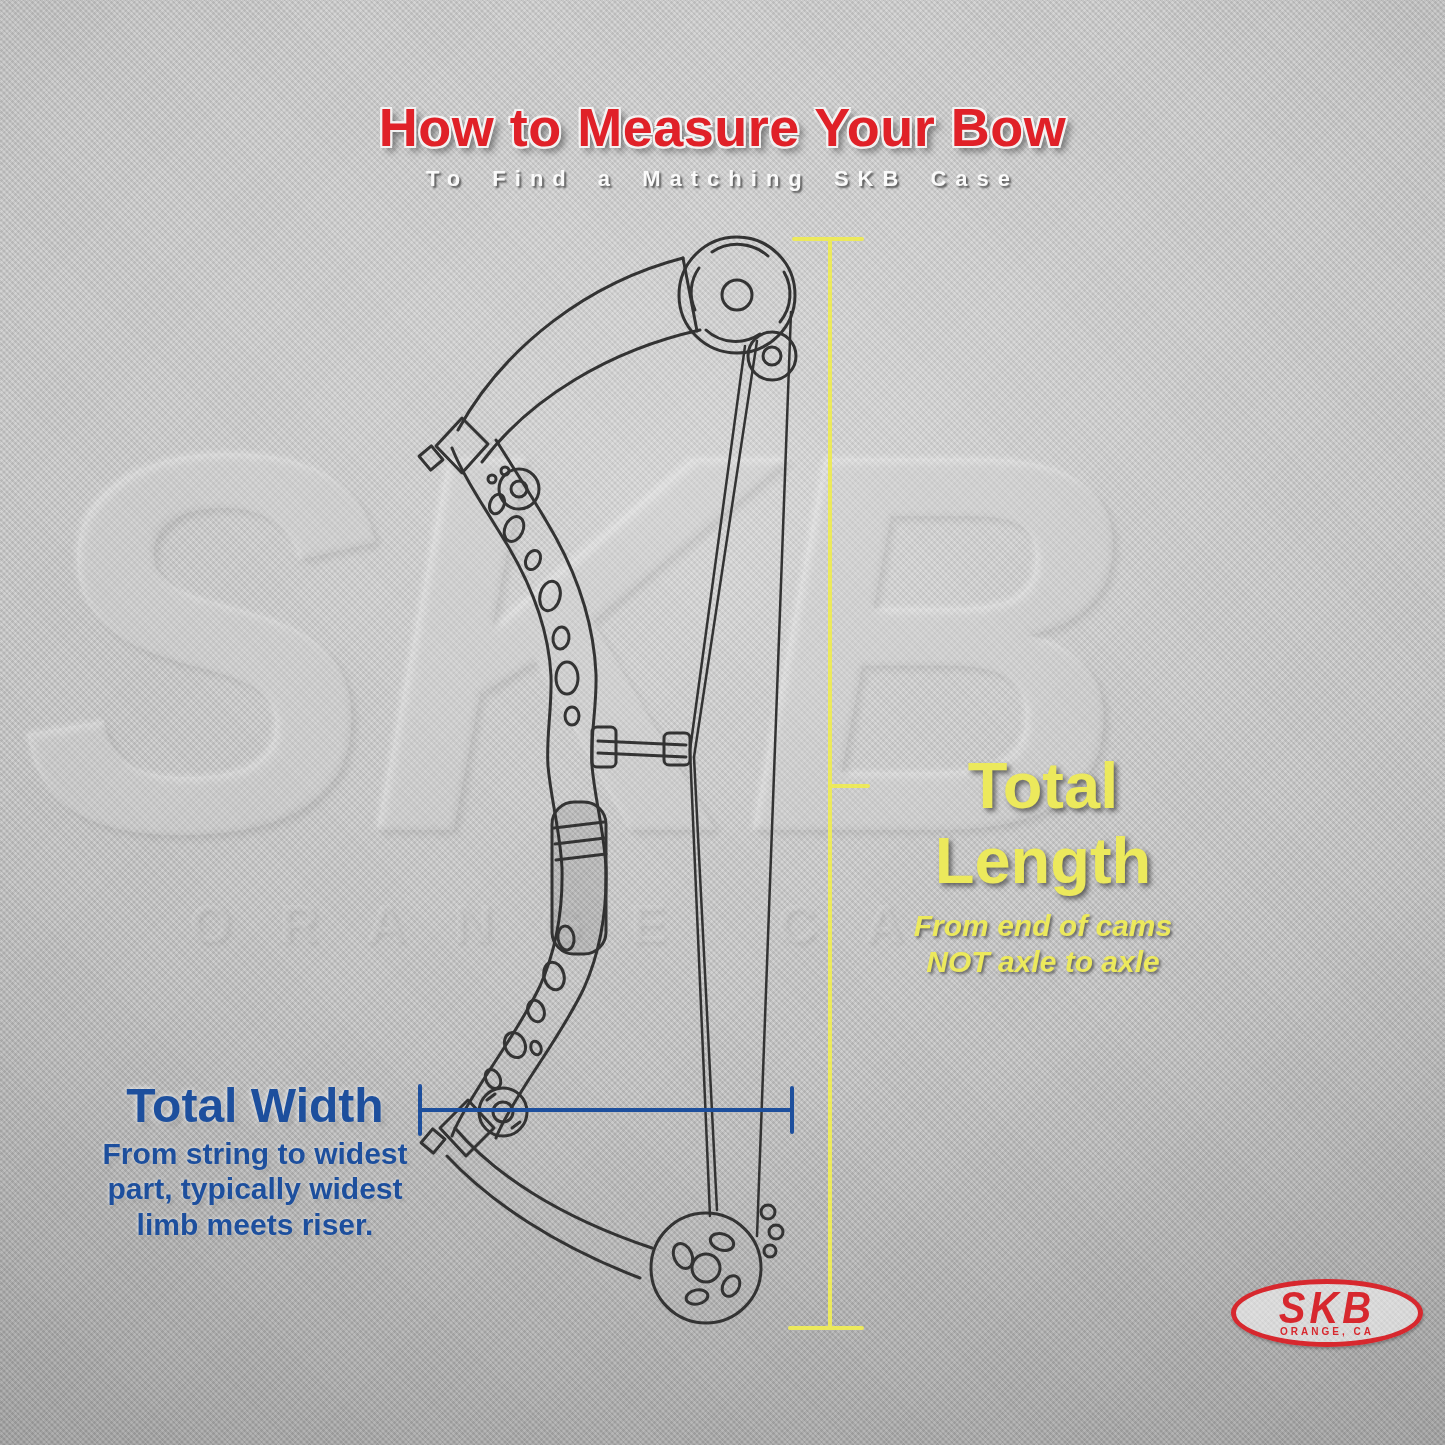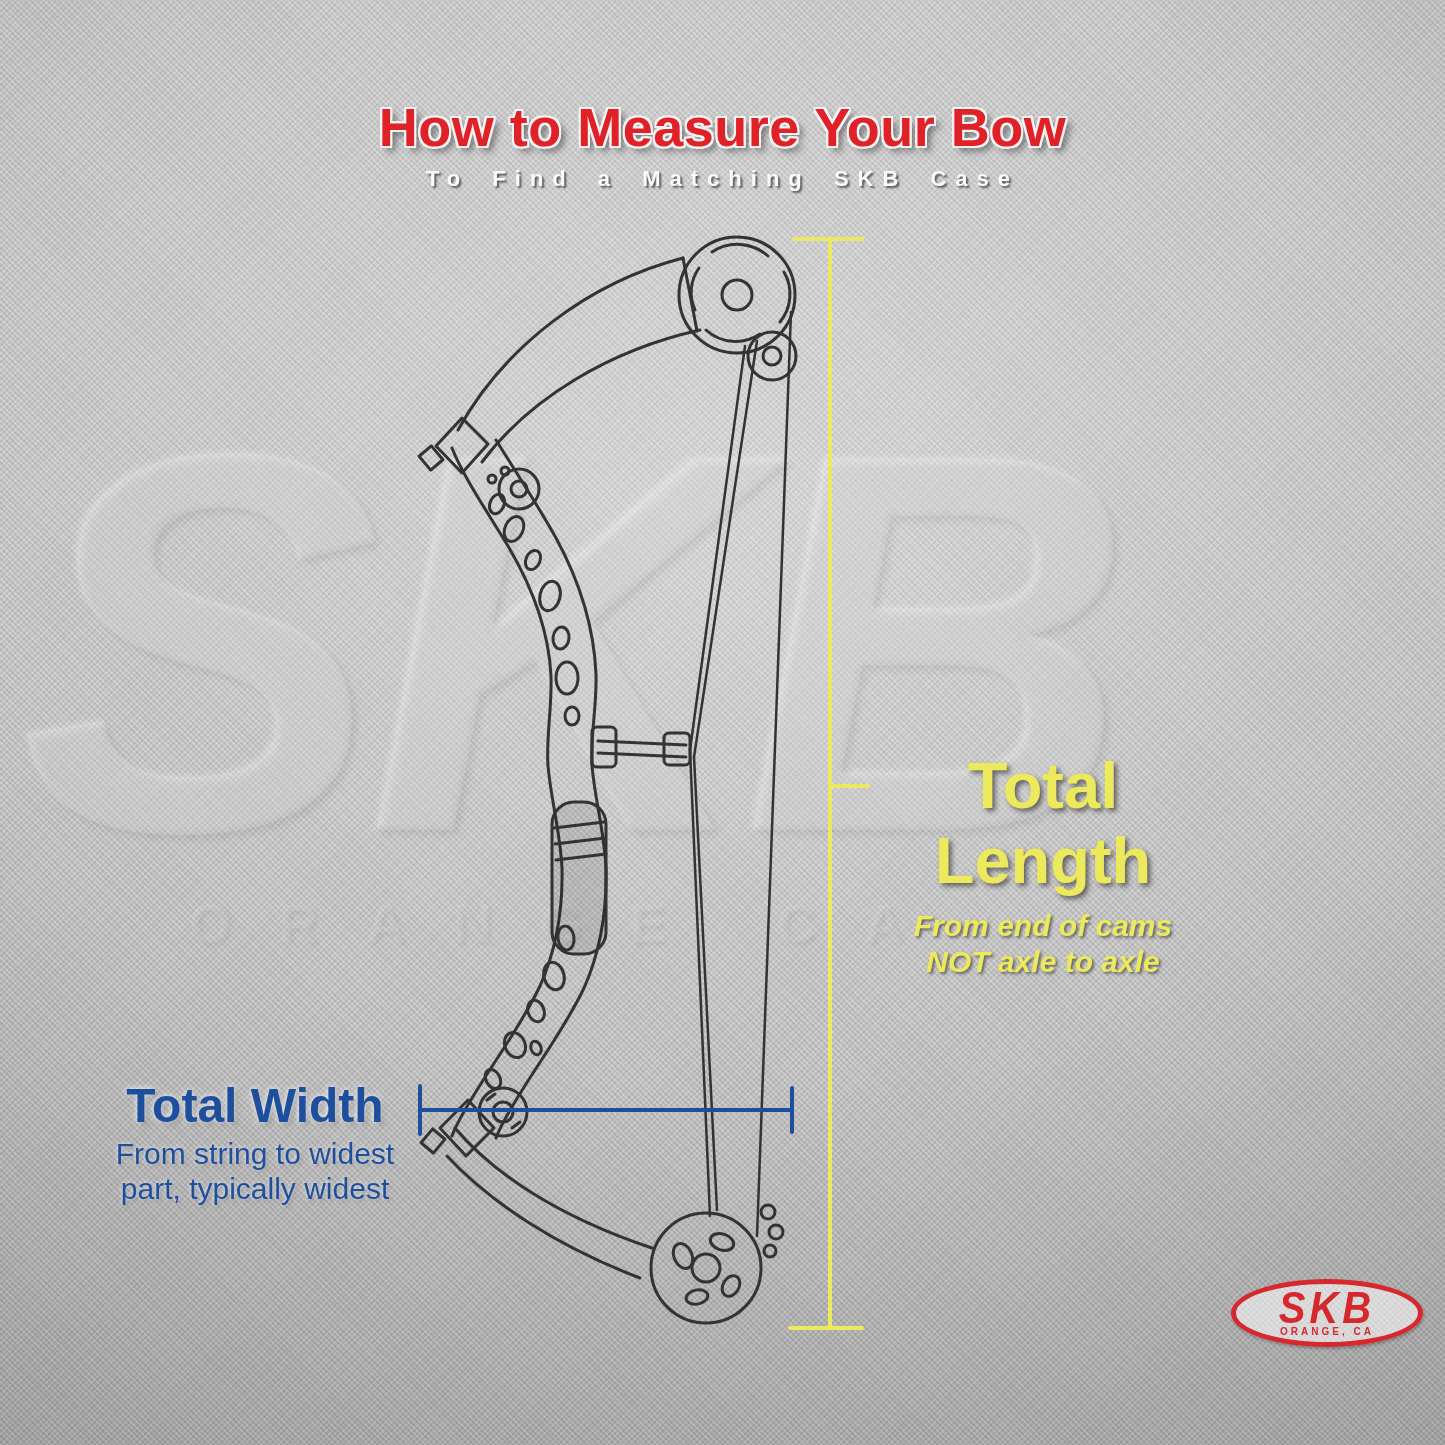--- a/index.html
+++ b/index.html
@@ -107,21 +107,21 @@
 
   .width-label { left: 80px; top: 1078px; width: 350px; }
   .width-label .big {
     font-weight: bold;
     font-size: 48px;
     color: #1d4f9d;
     text-shadow: 0 0 6px rgba(255,255,255,0.95), 3px 3px 4px rgba(90,90,90,0.45);
     margin-bottom: 3px;
   }
   .width-label .small {
-    font-weight: normal;
+    font-weight: bold;
     font-size: 30px;
     line-height: 1.18;
     color: #1d4f9d;
     text-shadow: 0 0 4px rgba(255,255,255,0.8), 2px 2px 3px rgba(90,90,90,0.4);
   }
 
   
   .logo {
     position: absolute;
     left: 1231px;
@@ -292,20 +292,21 @@
   <div class="annotation length-label">
     <div class="big">Total Length</div>
     <div class="small">From end of cams</div>
     <div class="small">NOT axle to axle</div>
   </div>
 
   <div class="annotation width-label">
     <div class="big">Total Width</div>
     <div class="small">From string to widest</div>
     <div class="small">part, typically widest</div>
+    <div class="small">limb meets riser.</div>
   </div>
 
   <div class="logo">
     <div class="logo-text">SKB</div>
     <div class="logo-sub">ORANGE, CA</div>
   </div>
 
 </div>
 
 </body></html>

